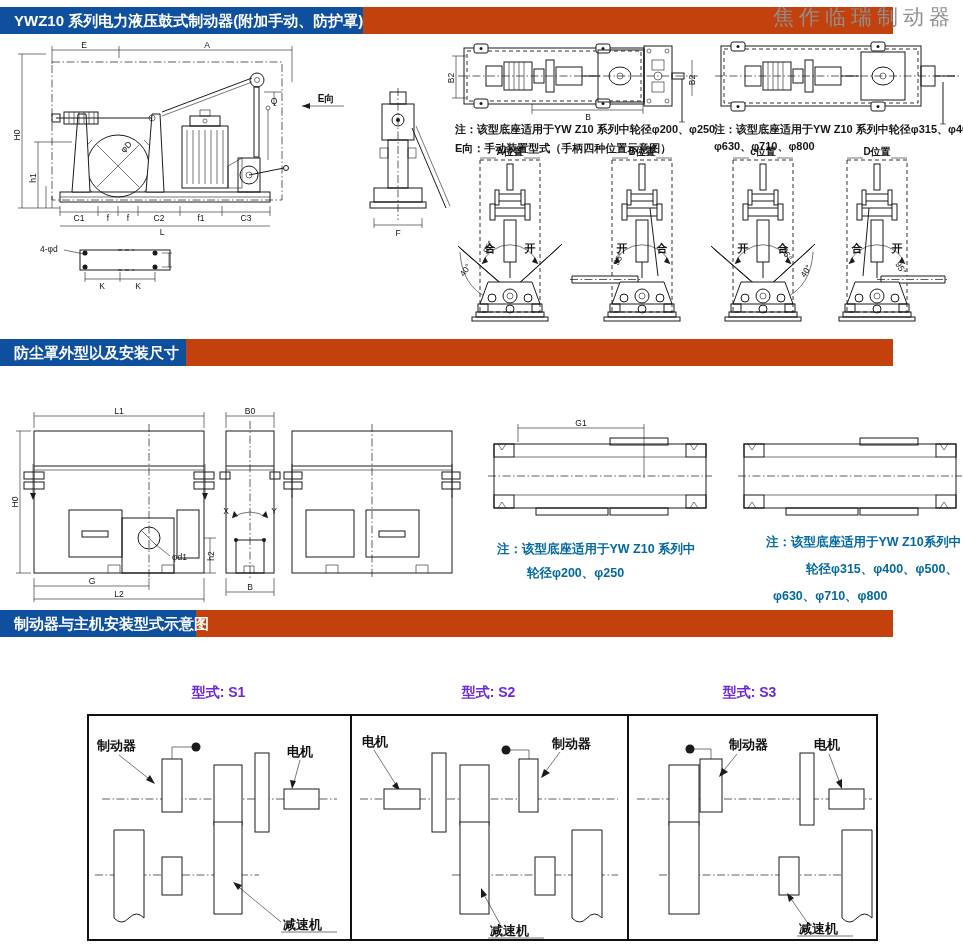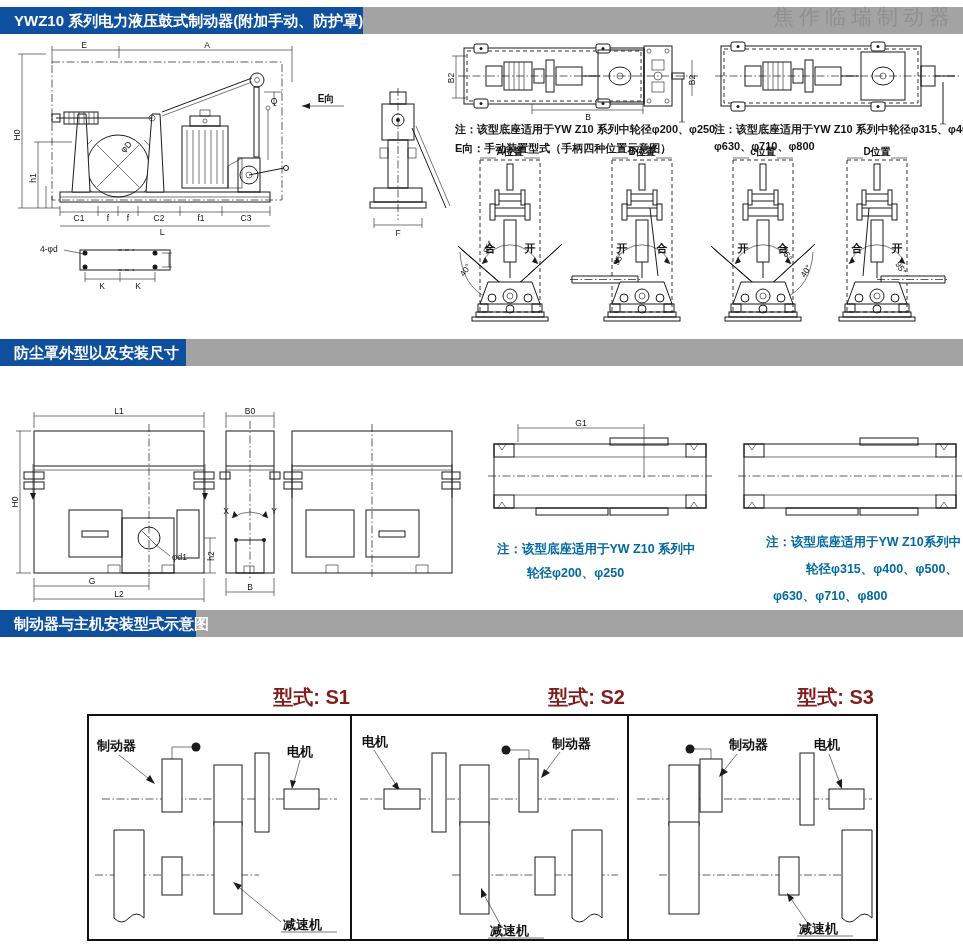--- a/index.html
+++ b/index.html
@@ -1,26 +1,26 @@
 <!DOCTYPE html>
 <html><head>
 <meta charset="utf-8">
 <style>
   html,body{margin:0;padding:0}
   body{width:963px;height:951px;background:#fff;position:relative;overflow:hidden;
        font-family:"Liberation Sans","DejaVu Sans",sans-serif;color:#111}
   .abs{position:absolute}
-  .bar{height:27px;width:963px;background:#a3a3a3}
+  .bar{height:27px;width:893px;background:#c2410c}
   .bar-blue{height:27px;background:#0e4f9e;color:#fff;font-weight:bold;font-size:15px;
             line-height:27px;padding-left:14px;box-sizing:border-box;white-space:nowrap}
   .watermark{top:3px;right:8px;font-family:"Liberation Serif","DejaVu Serif",serif;
              font-size:21px;color:#8f8f8f;letter-spacing:5px;white-space:nowrap}
   .note{font-size:11px;font-weight:bold;white-space:nowrap;color:#161616}
   .note2{font-size:12.5px;font-weight:bold;white-space:nowrap;color:#0369a1}
-  .ptitle{font-size:20px;font-weight:bold;text-align:right;color:#7f1d1d}
+  .ptitle{font-size:14px;font-weight:bold;text-align:center;color:#6d28d9}
   svg{position:absolute;overflow:visible}
   .ln{fill:none;stroke:#1b1b1b;stroke-width:1}
   .lt{fill:none;stroke:#1b1b1b;stroke-width:.6}
   .cl{fill:none;stroke:#1b1b1b;stroke-width:.7;stroke-dasharray:8 2.5 1.5 2.5}
   .dsh{fill:none;stroke:#1b1b1b;stroke-width:.9;stroke-dasharray:4 3}
   .fw{fill:#fff;stroke:#1b1b1b;stroke-width:1}
   .fb{fill:#1b1b1b;stroke:none}
   text{fill:#111;font-family:"Liberation Sans","DejaVu Sans",sans-serif}
   .dm{font-size:8.5px}
   .dmb{font-size:10px;font-weight:bold}

